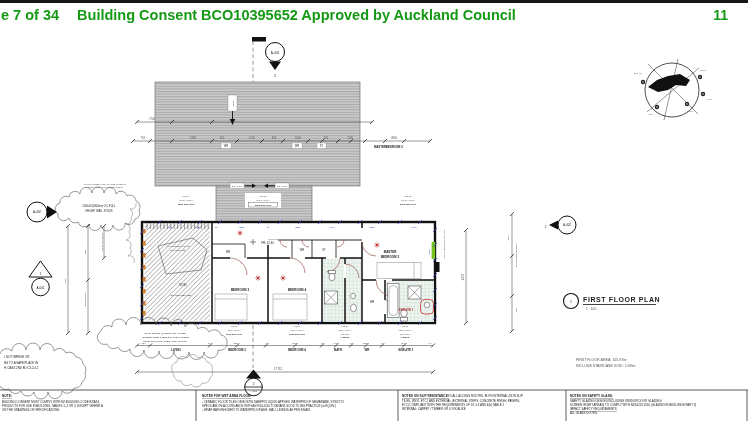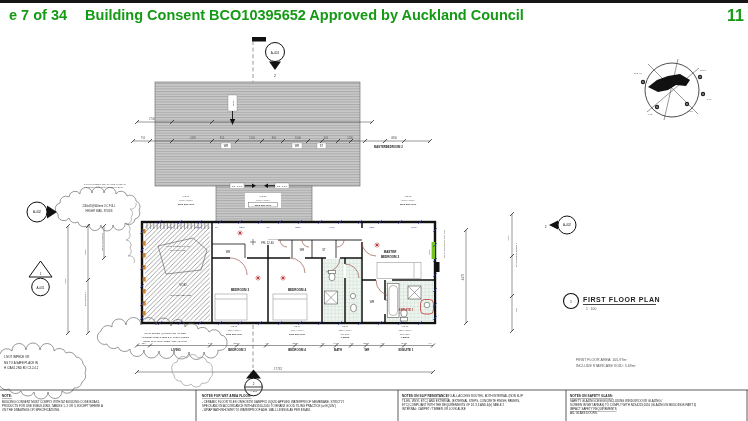--- a/index.html
+++ b/index.html
@@ -1,21 +1,21 @@
 <!DOCTYPE html>
 <html><head>
 <meta charset="utf-8">
 <style>
   html,body{margin:0;padding:0;}
   body{width:748px;height:421px;background:#fff;position:relative;overflow:hidden;
        font-family:"Liberation Sans",sans-serif;}
   .topbar{position:absolute;top:0;left:0;width:748px;height:3px;background:#161616;}
-  .header{position:absolute;top:7px;left:9px;font-size:14.5px;font-weight:bold;color:#149a14;white-space:nowrap;}
+  .header{position:absolute;top:7px;left:1px;font-size:14.5px;font-weight:bold;color:#149a14;white-space:nowrap;}
   .header .pg{margin-right:14px;}
-  .pageno{position:absolute;top:7px;right:4px;font-size:16px;font-weight:bold;color:#149a14;}
+  .pageno{position:absolute;top:7px;right:20px;font-size:14px;font-weight:bold;color:#149a14;}
   svg{position:absolute;top:0;left:0;}
   svg text{font-family:"Liberation Sans",sans-serif;fill:#222;}
   .t22{font-size:2.2px}.t23{font-size:2.3px}.t24{font-size:2.4px}.t25{font-size:2.5px}
   .t26{font-size:2.6px}.t28{font-size:2.8px}.t29{font-size:2.9px}.t3{font-size:3px}
   .t32{font-size:3.2px}.t34{font-size:3.4px}.t35{font-size:3.5px}.t36{font-size:3.6px}.t7{font-size:7px}
   .mid{text-anchor:middle}.g{fill:#555}.b{fill:#2436c4}.r{fill:#b03030}.bd{font-weight:bold}
   .u{text-decoration:underline}
   .thin{stroke:#333;stroke-width:.5;fill:none}
   .dash{stroke:#555;stroke-width:.6;stroke-dasharray:4 2.6;fill:none}
   .w2{stroke:#111;stroke-width:1.5;fill:none}

